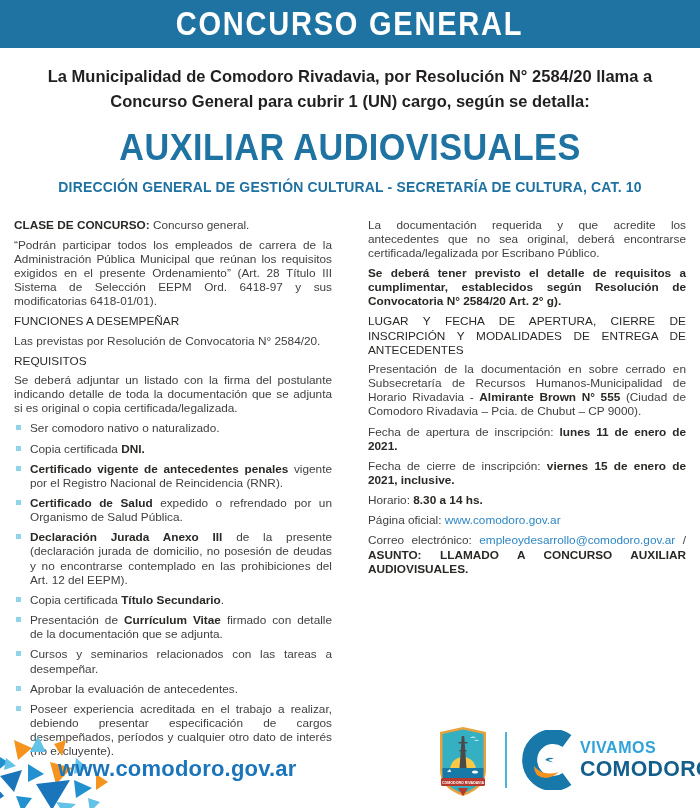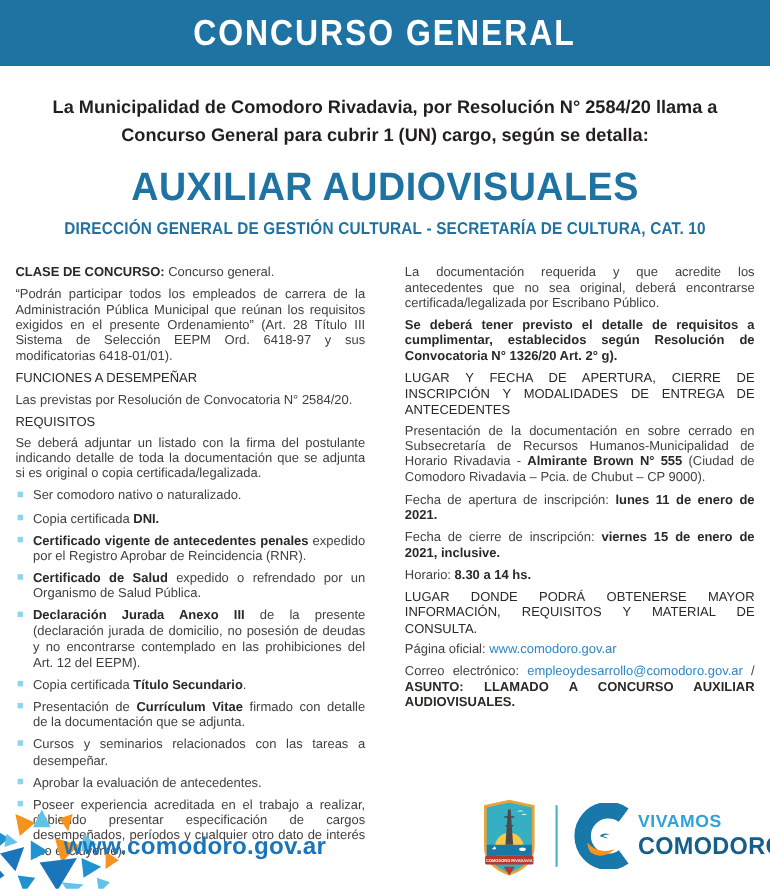--- a/index.html
+++ b/index.html
@@ -4,30 +4,30 @@
 <style>
   html,body{margin:0;padding:0;}
   body{
     width:700px;height:808px;position:relative;overflow:hidden;
     background:#ffffff;
     font-family:"Liberation Sans", sans-serif;
     -webkit-font-smoothing:antialiased;
   }
   
   .band{
-    height:60px;background:#1E73A3;
+    height:48px;background:#1E73A3;
     display:flex;align-items:center;justify-content:center;
   }
   .band .band-title{
     color:#ffffff;font-weight:bold;font-size:33px;letter-spacing:2px;
     transform:scaleX(0.88);white-space:nowrap;
   }
   
   .intro{
-    margin:26px auto 0;max-width:648px;text-align:center;
+    margin:16px auto 0;max-width:648px;text-align:center;
     font-weight:bold;font-size:16.5px;line-height:1.5;color:#221F20;
   }
   .post-title{
     margin-top:13px;text-align:center;color:#1F73A2;
     font-weight:bold;font-size:36px;letter-spacing:0.5px;
     transform:scaleX(0.95);white-space:nowrap;
   }
   .post-subtitle{
     margin-top:9px;text-align:center;color:#1E71A1;
     font-weight:bold;font-size:15.5px;letter-spacing:0.2px;
@@ -83,38 +83,37 @@
 <div class="columns">
   <div class="col">
       <p><span class="b">CLASE DE CONCURSO: </span><span>Concurso general.</span></p>
       <p><span>“Podrán participar todos los empleados de carrera de la Administración Pública Municipal que reúnan los requisitos exigidos en el presente Ordenamiento” (Art. 28 Título III Sistema de Selección EEPM Ord. 6418-97 y sus modificatorias 6418-01/01).</span></p>
       <p class="heading">FUNCIONES A DESEMPEÑAR</p>
       <p><span>Las previstas por Resolución de Convocatoria N° 2584/20.</span></p>
       <p class="heading">REQUISITOS</p>
       <p><span>Se deberá adjuntar un listado con la firma del postulante indicando detalle de toda la documentación que se adjunta si es original o copia certificada/legalizada.</span></p>
       <p class="bullet"><span>Ser comodoro nativo o naturalizado.</span></p>
       <p class="bullet"><span>Copia certificada </span><span class="b">DNI.</span></p>
-      <p class="bullet"><span class="b">Certificado vigente de antecedentes penales</span><span> expedido por el Registro Aprobar de Reincidencia (RNR).</span></p>
+      <p class="bullet"><span class="b">Certificado vigente de antecedentes penales</span><span> vigente por el Registro Nacional de Reincidencia (RNR).</span></p>
       <p class="bullet"><span class="b">Certificado de Salud</span><span> expedido o refrendado por un Organismo de Salud Pública.</span></p>
       <p class="bullet"><span class="b">Declaración Jurada Anexo III</span><span> de la presente (declaración jurada de domicilio, no posesión de deudas y no encontrarse contemplado en las prohibiciones del Art. 12 del EEPM).</span></p>
       <p class="bullet"><span>Copia certificada </span><span class="b">Título Secundario</span><span>.</span></p>
       <p class="bullet"><span>Presentación de </span><span class="b">Currículum Vitae</span><span> firmado con detalle de la documentación que se adjunta.</span></p>
       <p class="bullet"><span>Cursos y seminarios relacionados con las tareas a desempeñar.</span></p>
       <p class="bullet"><span>Aprobar la evaluación de antecedentes.</span></p>
       <p class="bullet"><span>Poseer experiencia acreditada en el trabajo a realizar, debiendo presentar especificación de cargos desempeñados, períodos y cualquier otro dato de interés (no excluyente).</span></p>
     </div>
   <div class="col">
       <p><span>La documentación requerida y que acredite los antecedentes que no sea original, deberá encontrarse certificada/legalizada por Escribano Público.</span></p>
-      <p><span class="b">Se deberá tener previsto el detalle de requisitos a cumplimentar, establecidos según Resolución de Convocatoria N° 1326/20 Art. 2° g).</span></p>
+      <p><span class="b">Se deberá tener previsto el detalle de requisitos a cumplimentar, establecidos según Resolución de Convocatoria N° 2584/20 Art. 2° g).</span></p>
       <p class="heading">LUGAR Y FECHA DE APERTURA, CIERRE DE INSCRIPCIÓN Y MODALIDADES DE ENTREGA DE ANTECEDENTES</p>
       <p><span>Presentación de la documentación en sobre cerrado en Subsecretaría de Recursos Humanos-Municipalidad de Horario Rivadavia - </span><span class="b">Almirante Brown N° 555</span><span> (Ciudad de Comodoro Rivadavia – Pcia. de Chubut – CP 9000).</span></p>
       <p><span>Fecha de apertura de inscripción: </span><span class="b">lunes 11 de enero de 2021.</span></p>
       <p><span>Fecha de cierre de inscripción: </span><span class="b">viernes 15 de enero de 2021, inclusive.</span></p>
       <p><span>Horario: </span><span class="b">8.30 a 14 hs.</span></p>
-      <p class="heading">LUGAR DONDE PODRÁ OBTENERSE MAYOR INFORMACIÓN, REQUISITOS Y MATERIAL DE CONSULTA.</p>
       <p><span>Página oficial: </span><a class="link">www.comodoro.gov.ar</a></p>
       <p><span>Correo electrónico: </span><a class="link">empleoydesarrollo@comodoro.gov.ar</a><span> / </span><span class="b">ASUNTO: LLAMADO A CONCURSO AUXILIAR AUDIOVISUALES.</span></p>
     </div>
 </div>
 
 <div class="footer">
 
   <svg class="mosaic" width="150" height="96" viewBox="0 0 150 96">
     <polygon points="0,34 16,44 2,56" fill="#2191D0"></polygon>
     <polygon points="22,22 40,30 26,42" fill="#F6921E"></polygon>

